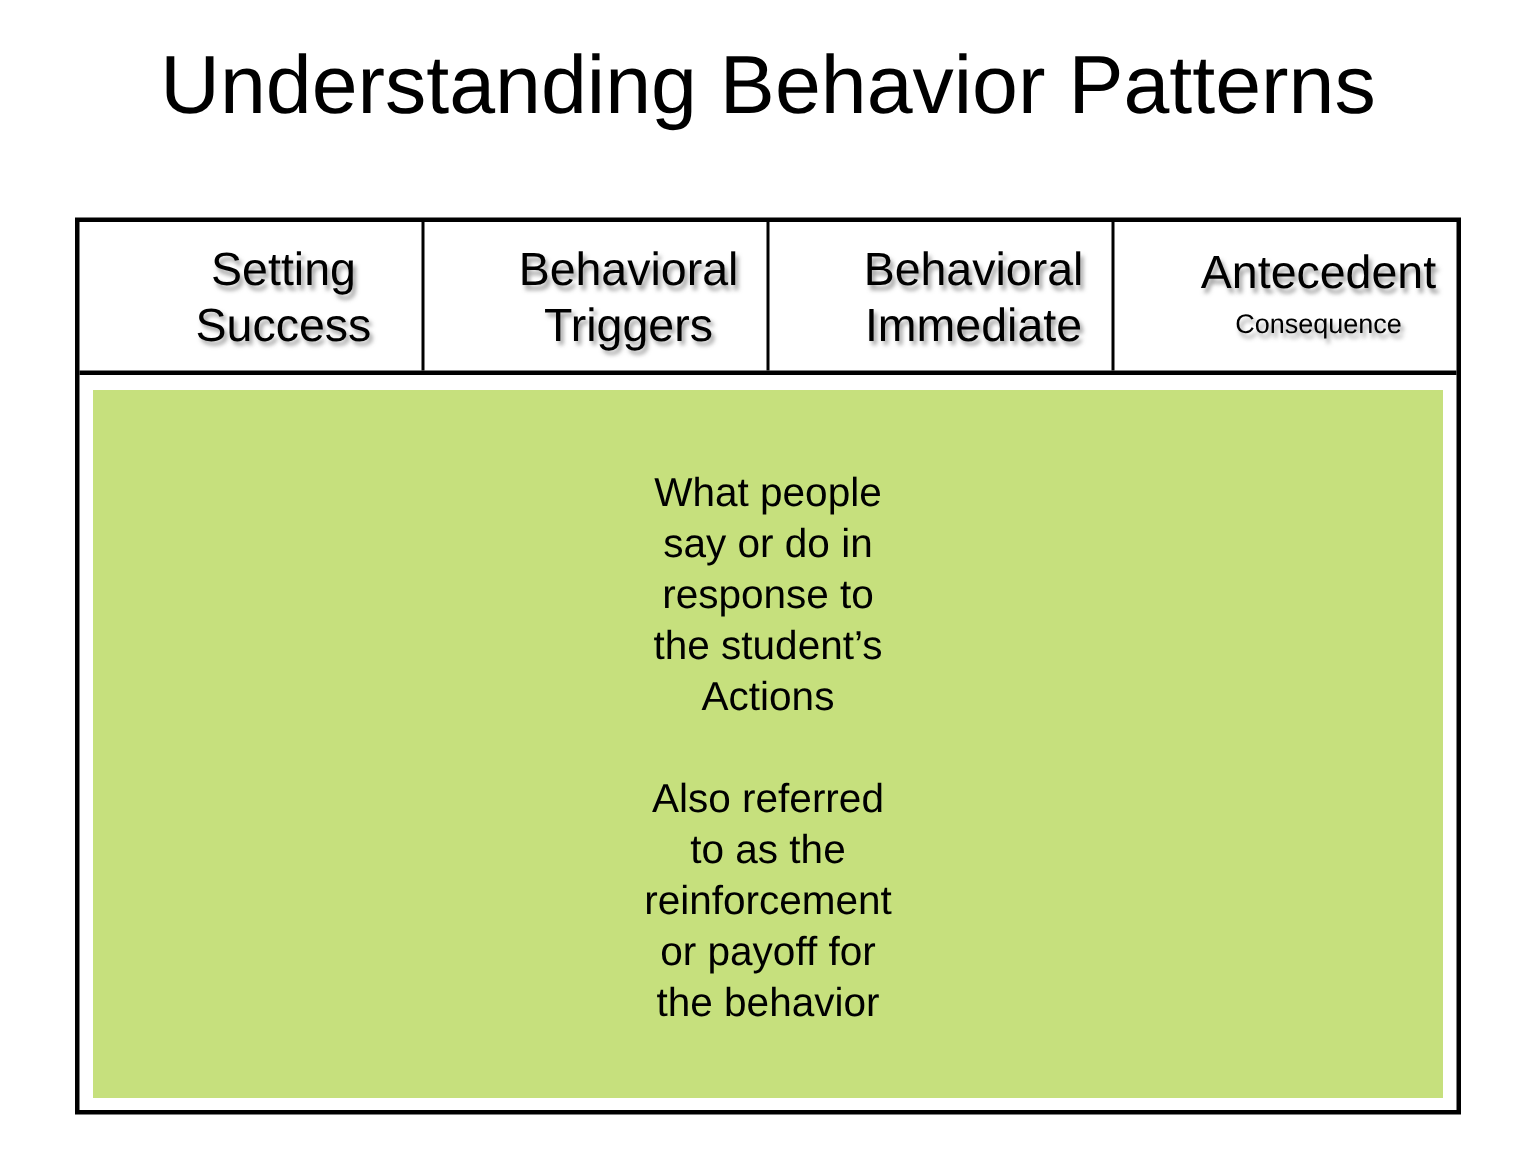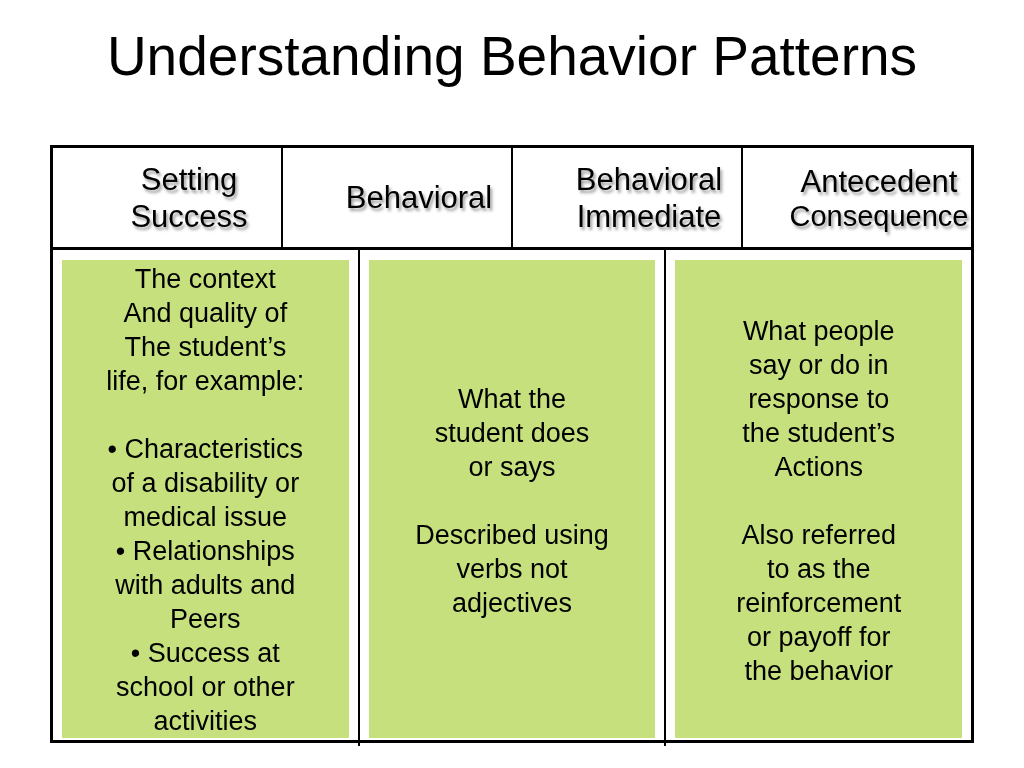--- a/index.html
+++ b/index.html
@@ -53,21 +53,21 @@
     flex-direction: column;
     align-items: center;
     justify-content: center;
     font-size: 31px;
     line-height: 37px;
     text-align: center;
     text-shadow: 2px 3px 3px rgba(80,80,80,0.55);
   }
   .hcell:last-child { border-right: none; }
   .hcell .hline { display: block; margin-left: 44px; }
-  .hcell.col4 .l2 { font-size: 29px; line-height: 33px; }
+  .hcell.col4 .l2 { font-size: 18px; line-height: 33px; }
   .body-row {
     flex: 1 1 auto;
     display: flex;
   }
   .bcell {
     flex: 1 1 0;
     border-right: 2px solid #000000;
     box-sizing: border-box;
     padding: 10px 9px 8px 9px;
     display: flex;
@@ -100,57 +100,33 @@
 
   <div class="table">
 
     <div class="header-row">
       <div class="hcell col1">
         <span class="hline l1">Setting</span>
         <span class="hline l2">Success</span>
       </div>
       <div class="hcell col2">
         <span class="hline l1">Behavioral</span>
+        <span class="hline l2">Triggers</span>
       </div>
       <div class="hcell col3">
         <span class="hline l1">Behavioral</span>
         <span class="hline l2">Immediate</span>
       </div>
       <div class="hcell col4">
         <span class="hline l1">Antecedent</span>
         <span class="hline l2">Consequence</span>
       </div>
     </div>
 
     <div class="body-row">
-      <div class="bcell">
-        <div class="green">The context
-And quality of
-The student’s
-life, for example:
-
-• Characteristics
-of a disability or
-medical issue
-• Relationships
-with adults and
-Peers
-• Success at
-school or other
-activities</div>
-      </div>
-      <div class="bcell">
-        <div class="green middle">What the
-student does
-or says
-
-Described using
-verbs not
-adjectives</div>
-      </div>
       <div class="bcell">
         <div class="green middle">What people
 say or do in
 response to
 the student’s
 Actions
 
 Also referred
 to as the
 reinforcement

